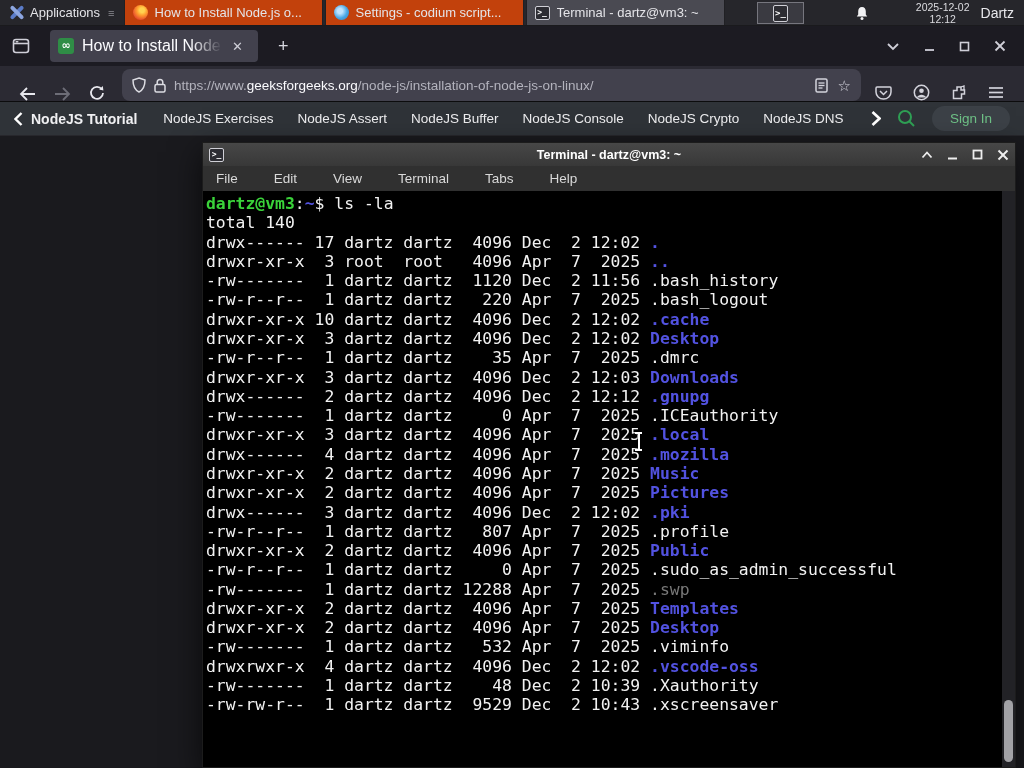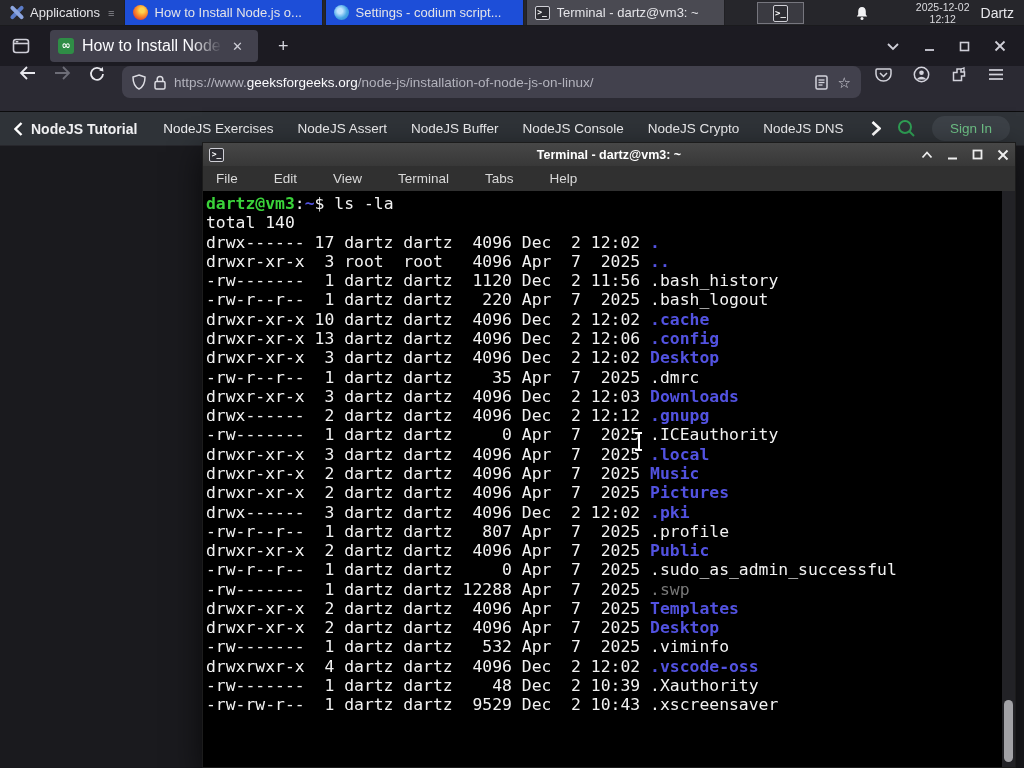--- a/index.html
+++ b/index.html
@@ -12,21 +12,21 @@
     display:flex; align-items:center; color:#e4e4e8; font-size:13px; z-index:20;
     border-bottom:1px solid #1a1a1d; }
   .apps-btn { display:flex; align-items:center; gap:6px; padding:16px 9px; height:100%; cursor:default; }
   .apps-logo { width:15px; height:15px; position:relative; }
   .apps-logo i { position:absolute; left:6px; top:-1px; width:4px; height:17px; background:#5b7cc9; border-radius:2px; }
   .apps-logo i:nth-child(1){ transform:rotate(45deg); }
   .apps-logo i:nth-child(2){ transform:rotate(-45deg); background:#8da6e0; }
   .menu-lines { color:#8b8b92; font-size:11px; margin-left:2px; }
   .taskbar { display:flex; height:100%; align-items:stretch; }
   .task-btn { display:flex; align-items:center; gap:7px; width:199px; padding:0 8px;
-    background:#1d4ed8; border-left:1px solid #202024; border-right:1px solid #202024;
+    background:#c2410c; border-left:1px solid #202024; border-right:1px solid #202024;
     margin-right:2px; overflow:hidden; }
   .task-btn.active { background:#4a4a52; }
   .task-title { white-space:nowrap; overflow:hidden; text-overflow:ellipsis; font-size:13px; }
   .ff-ball { width:15px; height:15px; border-radius:50%; flex:0 0 15px;
     background:radial-gradient(circle at 60% 35%, #ffd34f 0 18%, #ff9a2e 40%, #e4482d 75%, #b5306b 100%); }
   .codium-ball { width:15px; height:15px; border-radius:50%; flex:0 0 15px;
     background:radial-gradient(circle at 40% 40%, #bfe3ff 0 20%, #49a7e6 55%, #2f7fc1 100%); }
   .term-mini { width:15px; height:14px; flex:0 0 15px; background:#2d2d33; border:1px solid #cfcfd6;
     color:#fff; font:bold 8px/12px "DejaVu Sans Mono",monospace; text-align:center; border-radius:2px; }
   .pager { position:absolute; left:757px; top:2px; width:47px; height:22px; background:#3a3a41;
@@ -46,21 +46,21 @@
   .favicon { width:16px; height:16px; border-radius:3px; background:#2f8d46; color:#fff;
     font:bold 11px/15px "DejaVu Sans",sans-serif; text-align:center; flex:0 0 16px; }
   .tab-title { color:#fbfbfe; font-size:16px; white-space:nowrap; overflow:hidden; width:140px;
     -webkit-mask-image:linear-gradient(90deg,#000 78%,transparent);
     mask-image:linear-gradient(90deg,#000 78%,transparent); }
   .tab-close { color:#cfcfd8; font-size:13px; line-height:1; padding:2px; }
   .newtab-btn { color:#d8d8e0; font-size:18px; font-weight:300; margin-left:14px; padding:0 6px; }
   .tabstrip-right { margin-left:auto; display:flex; align-items:center; gap:24px; padding-right:12px; color:#cfcfd8; }
   .winctl svg, .tabstrip-right svg { display:block; }
 
-  .toolbar { height:46px; background:#2b2a33; display:flex; align-items:flex-start; padding:0 10px;
+  .toolbar { height:36px; background:#2b2a33; display:flex; align-items:flex-end; padding:0 10px;
     border-bottom:1px solid #0c0c0d; }
   .nav-ic { padding:0 9px; display:flex; align-items:center; }
   .urlbar { flex:1; height:32px; margin:0 10px 0 8px; background:#42414d; border-radius:8px;
     display:flex; align-items:center; padding:0 10px; gap:8px; min-width:0; }
   .url-text { font-size:13.5px; white-space:nowrap; overflow:hidden; flex:1; min-width:0; }
   .url-dim { color:#b3b3bd; } .url-domain { color:#fbfbfe; }
   .url-actions { display:flex; align-items:center; gap:10px; }
   .star { color:#d3d3dc; font-size:15px; line-height:1; }
   .toolbar-right { display:flex; align-items:center; gap:21px; padding:0 10px 0 4px; }
 
@@ -300,27 +300,27 @@
       </div>
     <div class="term-body">
       <div>
           <div class="tline"><span class="green">dartz@vm3</span><span>:</span><span class="blue">~</span><span>$ ls -la</span></div>
           <div class="tline"><span>total 140</span></div>
           <div class="tline"><span>drwx------ 17 dartz dartz  4096 Dec  2 12:02 </span><span class="blue">.</span></div>
           <div class="tline"><span>drwxr-xr-x  3 root  root   4096 Apr  7  2025 </span><span class="blue">..</span></div>
           <div class="tline"><span>-rw-------  1 dartz dartz  1120 Dec  2 11:56 .bash_history</span></div>
           <div class="tline"><span>-rw-r--r--  1 dartz dartz   220 Apr  7  2025 .bash_logout</span></div>
           <div class="tline"><span>drwxr-xr-x 10 dartz dartz  4096 Dec  2 12:02 </span><span class="blue">.cache</span></div>
-          <div class="tline"><span>drwxr-xr-x 13 dartz dartz  4096 Dec  2 12:06 </span><span class="blue">.config</span></div>
           <div class="tline"><span>drwxr-xr-x  3 dartz dartz  4096 Dec  2 12:02 </span><span class="blue">Desktop</span></div>
           <div class="tline"><span>-rw-r--r--  1 dartz dartz    35 Apr  7  2025 .dmrc</span></div>
           <div class="tline"><span>drwxr-xr-x  3 dartz dartz  4096 Dec  2 12:03 </span><span class="blue">Downloads</span></div>
           <div class="tline"><span>drwx------  2 dartz dartz  4096 Dec  2 12:12 </span><span class="blue">.gnupg</span></div>
           <div class="tline"><span>-rw-------  1 dartz dartz     0 Apr  7  2025 .ICEauthority</span></div>
           <div class="tline"><span>drwxr-xr-x  3 dartz dartz  4096 Apr  7  2025 </span><span class="blue">.local</span></div>
+          <div class="tline"><span>drwx------  4 dartz dartz  4096 Apr  7  2025 </span><span class="blue">.mozilla</span></div>
           <div class="tline"><span>drwxr-xr-x  2 dartz dartz  4096 Apr  7  2025 </span><span class="blue">Music</span></div>
           <div class="tline"><span>drwxr-xr-x  2 dartz dartz  4096 Apr  7  2025 </span><span class="blue">Pictures</span></div>
           <div class="tline"><span>drwx------  3 dartz dartz  4096 Dec  2 12:02 </span><span class="blue">.pki</span></div>
           <div class="tline"><span>-rw-r--r--  1 dartz dartz   807 Apr  7  2025 .profile</span></div>
           <div class="tline"><span>drwxr-xr-x  2 dartz dartz  4096 Apr  7  2025 </span><span class="blue">Public</span></div>
           <div class="tline"><span>-rw-r--r--  1 dartz dartz     0 Apr  7  2025 .sudo_as_admin_successful</span></div>
           <div class="tline"><span>-rw-------  1 dartz dartz 12288 Apr  7  2025 </span><span class="dim">.swp</span></div>
           <div class="tline"><span>drwxr-xr-x  2 dartz dartz  4096 Apr  7  2025 </span><span class="blue">Templates</span></div>
           <div class="tline"><span>drwxr-xr-x  2 dartz dartz  4096 Apr  7  2025 </span><span class="blue">Desktop</span></div>
           <div class="tline"><span>-rw-------  1 dartz dartz   532 Apr  7  2025 .viminfo</span></div>

